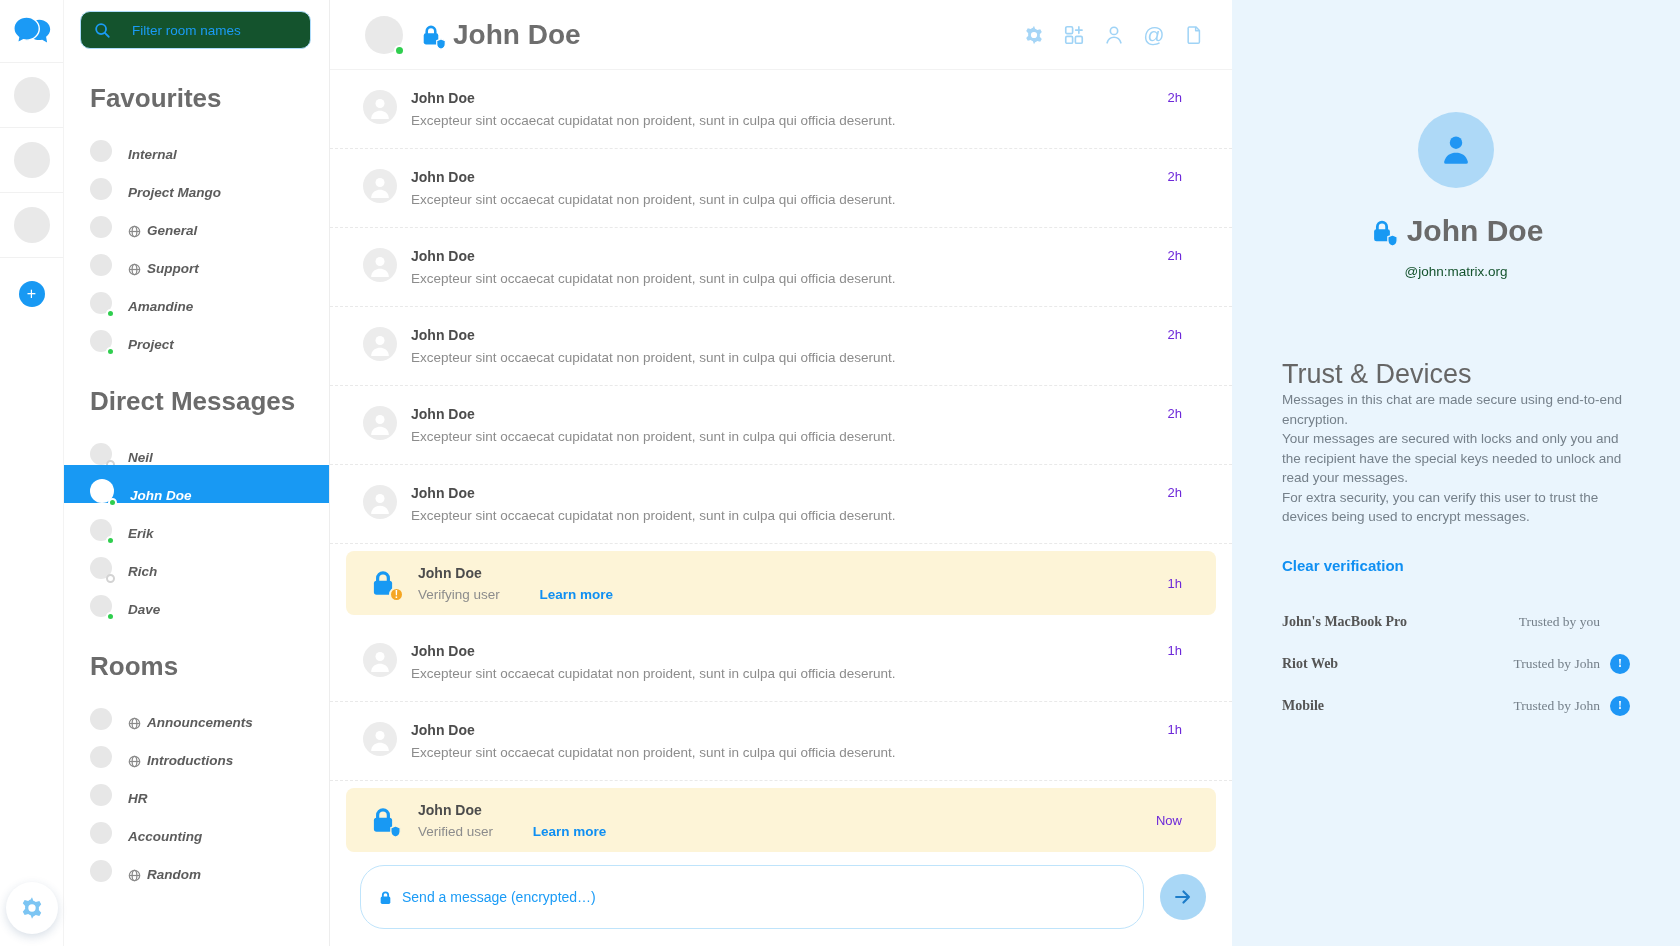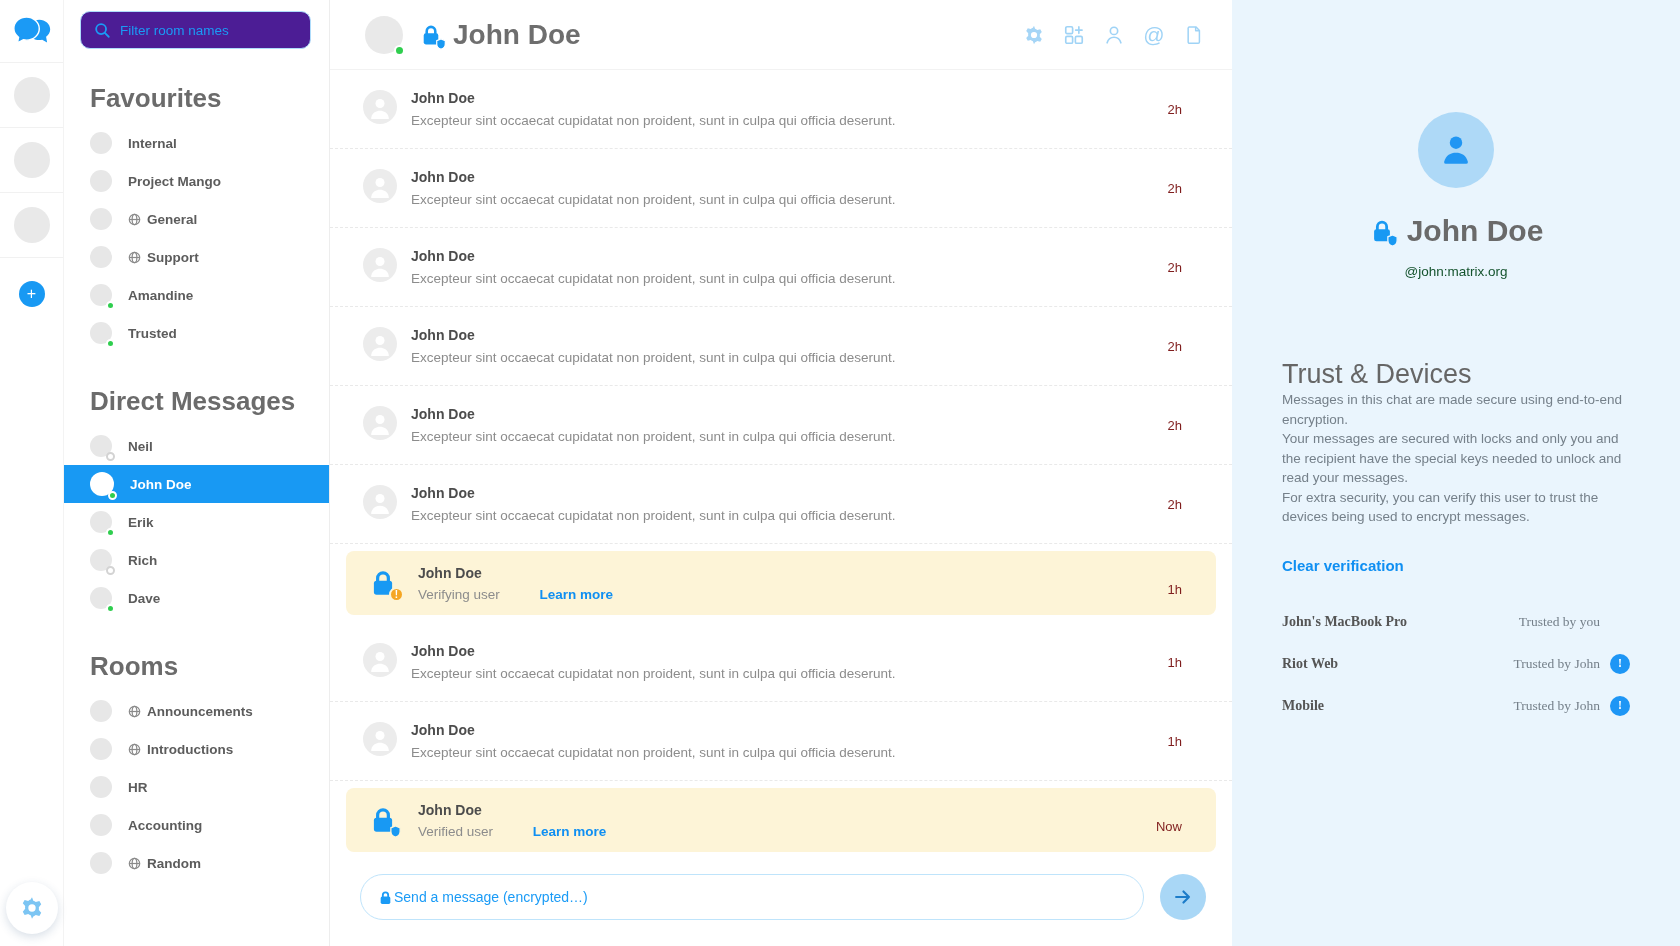--- a/index.html
+++ b/index.html
@@ -15,24 +15,24 @@
   .rail-add-cell { height:72px; border-top:1px solid #f1f1f1; display:flex; align-items:center; justify-content:center; }
   .rail-add { width:26px; height:26px; border-radius:50%; background:#1899f3; color:#fff; border:none;
               font-size:16px; line-height:24px; cursor:pointer; }
   .rail-gear { position:absolute; left:6px; bottom:12px; width:52px; height:52px; border-radius:50%;
                background:#fff; box-shadow:0 3px 10px rgba(40,80,120,.18); display:flex; align-items:center;
                justify-content:center; cursor:pointer; }
 
   
   .sidebar { width:266px; flex:none; border-right:1px solid #ededed; overflow:hidden; padding-top:11px; }
   .search-box { margin:0 18px 0 16px; height:38px; border:1px solid #aedcfb; border-radius:10px;
-                display:flex; align-items:center; padding-left:12px; gap:9px; background:#4c1d95; cursor:text; }
+                display:flex; align-items:center; padding-left:12px; gap:21px; background:#14532d; cursor:text; }
   .search-box span { color:#1a9bf6; font-size:13.5px; }
   .side-heading { font-size:26px; font-weight:700; color:#6b6b6b; margin:34px 0 10px 26px; }
-  .side-item { height:38px; display:flex; align-items:center; padding-left:26px; cursor:pointer; position:relative; }
+  .side-item { height:38px; display:flex; align-items:flex-end; padding-left:26px; cursor:pointer; position:relative;font-style:italic; }
   .mini-avatar { width:22px; height:22px; border-radius:50%; background:#e7e7e7; position:relative; flex:none; }
   .presence { position:absolute; right:-3px; bottom:-4px; width:9px; height:9px; border-radius:50%;
               border:2px solid #fff; background:#fff; }
   .side-item.online .presence { background:#2fce4e; }
   .side-item.offline .presence { background:#fff; border:2px solid #d3d3d3; }
   .globe { display:flex; margin-left:16px; }
   .side-label { margin-left:16px; font-size:13.5px; font-weight:700; color:#5c5c5c; }
   .globe + .side-label { margin-left:6px; }
   .side-item.selected { background:#1899f3; }
   .side-item.selected .side-label { color:#fff; }
@@ -51,35 +51,35 @@
   .hicon { display:flex; align-items:center; justify-content:center; width:24px; height:24px; cursor:pointer; }
   .mention-glyph { font-size:21px; color:#9fd3f6; font-weight:400; }
 
   .msg-list { flex:1; overflow:hidden; display:flex; flex-direction:column; }
   .msg-row { height:79px; flex:none; display:flex; padding:20px 50px 0 33px; border-bottom:1px dashed #e9e9e9; }
   .msg-avatar { width:34px; height:34px; border-radius:50%; background:#ececec; flex:none;
                 display:flex; align-items:center; justify-content:center; overflow:hidden; }
   .msg-body { margin-left:14px; min-width:0; }
   .msg-sender { font-size:14px; font-weight:700; color:#4c4c4c; }
   .msg-text { margin-top:7px; font-size:13.5px; color:#8c8c8c; }
-  .msg-time { margin-left:auto; font-size:13px; color:#7f1d1d; flex:none;margin-top:12px; }
+  .msg-time { margin-left:auto; font-size:13px; color:#6d28d9; flex:none; }
 
   .verify-row { height:79px; flex:none; padding:7px 16px 0 16px; }
   .verify-band { height:64px; background:#fdf4d7; border-radius:8px; display:flex; align-items:center;
                  padding:0 34px 0 22px; }
   .verify-band .msg-body { margin-left:20px; }
   .verify-status { margin-top:6px; font-size:13.5px; color:#8c8c8c; }
   .learn-more { color:#0f8ff2; font-weight:700; margin-left:8px; cursor:pointer; text-decoration:none;padding-left:28px; }
   .warn-badge { position:absolute; right:-6px; bottom:-4px; width:15px; height:15px; border-radius:50%;
                 background:#f5a623; border:2px solid #fdf4d7; color:#fff; font-size:10px; font-weight:700;
                 display:flex; align-items:center; justify-content:center; }
 
   .composer { height:88px; flex:none; display:flex; align-items:center; padding:0 26px 10px 30px; }
-  .composer-input { flex:1; height:46px; border:1.5px solid #bfe4fb; border-radius:24px; display:flex;
-                    align-items:center; padding-left:17px; gap:1px; cursor:text; background:#fff; }
+  .composer-input { flex:1; height:64px; border:1.5px solid #bfe4fb; border-radius:24px; display:flex;
+                    align-items:center; padding-left:17px; gap:9px; cursor:text; background:#fff; }
   .composer-input span { color:#1a9bf6; font-size:14px; }
   .send-btn { width:46px; height:46px; border-radius:50%; border:none; background:#a9d7f6; margin-left:16px;
               display:flex; align-items:center; justify-content:center; cursor:pointer; flex:none; }
 
   
   .panel { width:448px; flex:none; background:#eaf5fd; overflow:hidden; padding:112px 50px 0 50px; }
   .panel-avatar { width:76px; height:76px; border-radius:50%; background:#aed9f7; margin:0 auto;
                   display:flex; align-items:center; justify-content:center; }
   .panel-name-row { display:flex; align-items:center; justify-content:center; margin-top:26px; gap:12px; }
   .panel-name { font-size:30px; font-weight:700; color:#6a6a6a; }
@@ -183,21 +183,21 @@
             <i class="presence"></i>
           </span>
 
     <span class="side-label">Amandine</span>
   </div>
         <div class="side-item online">
     <span class="mini-avatar">
             <i class="presence"></i>
           </span>
 
-    <span class="side-label">Trusted</span>
+    <span class="side-label">Project</span>
   </div>
       </div>
 
     <div class="side-heading">Direct Messages</div>
     <div>
         <div class="side-item offline">
     <span class="mini-avatar">
             <i class="presence"></i>
           </span>
 

